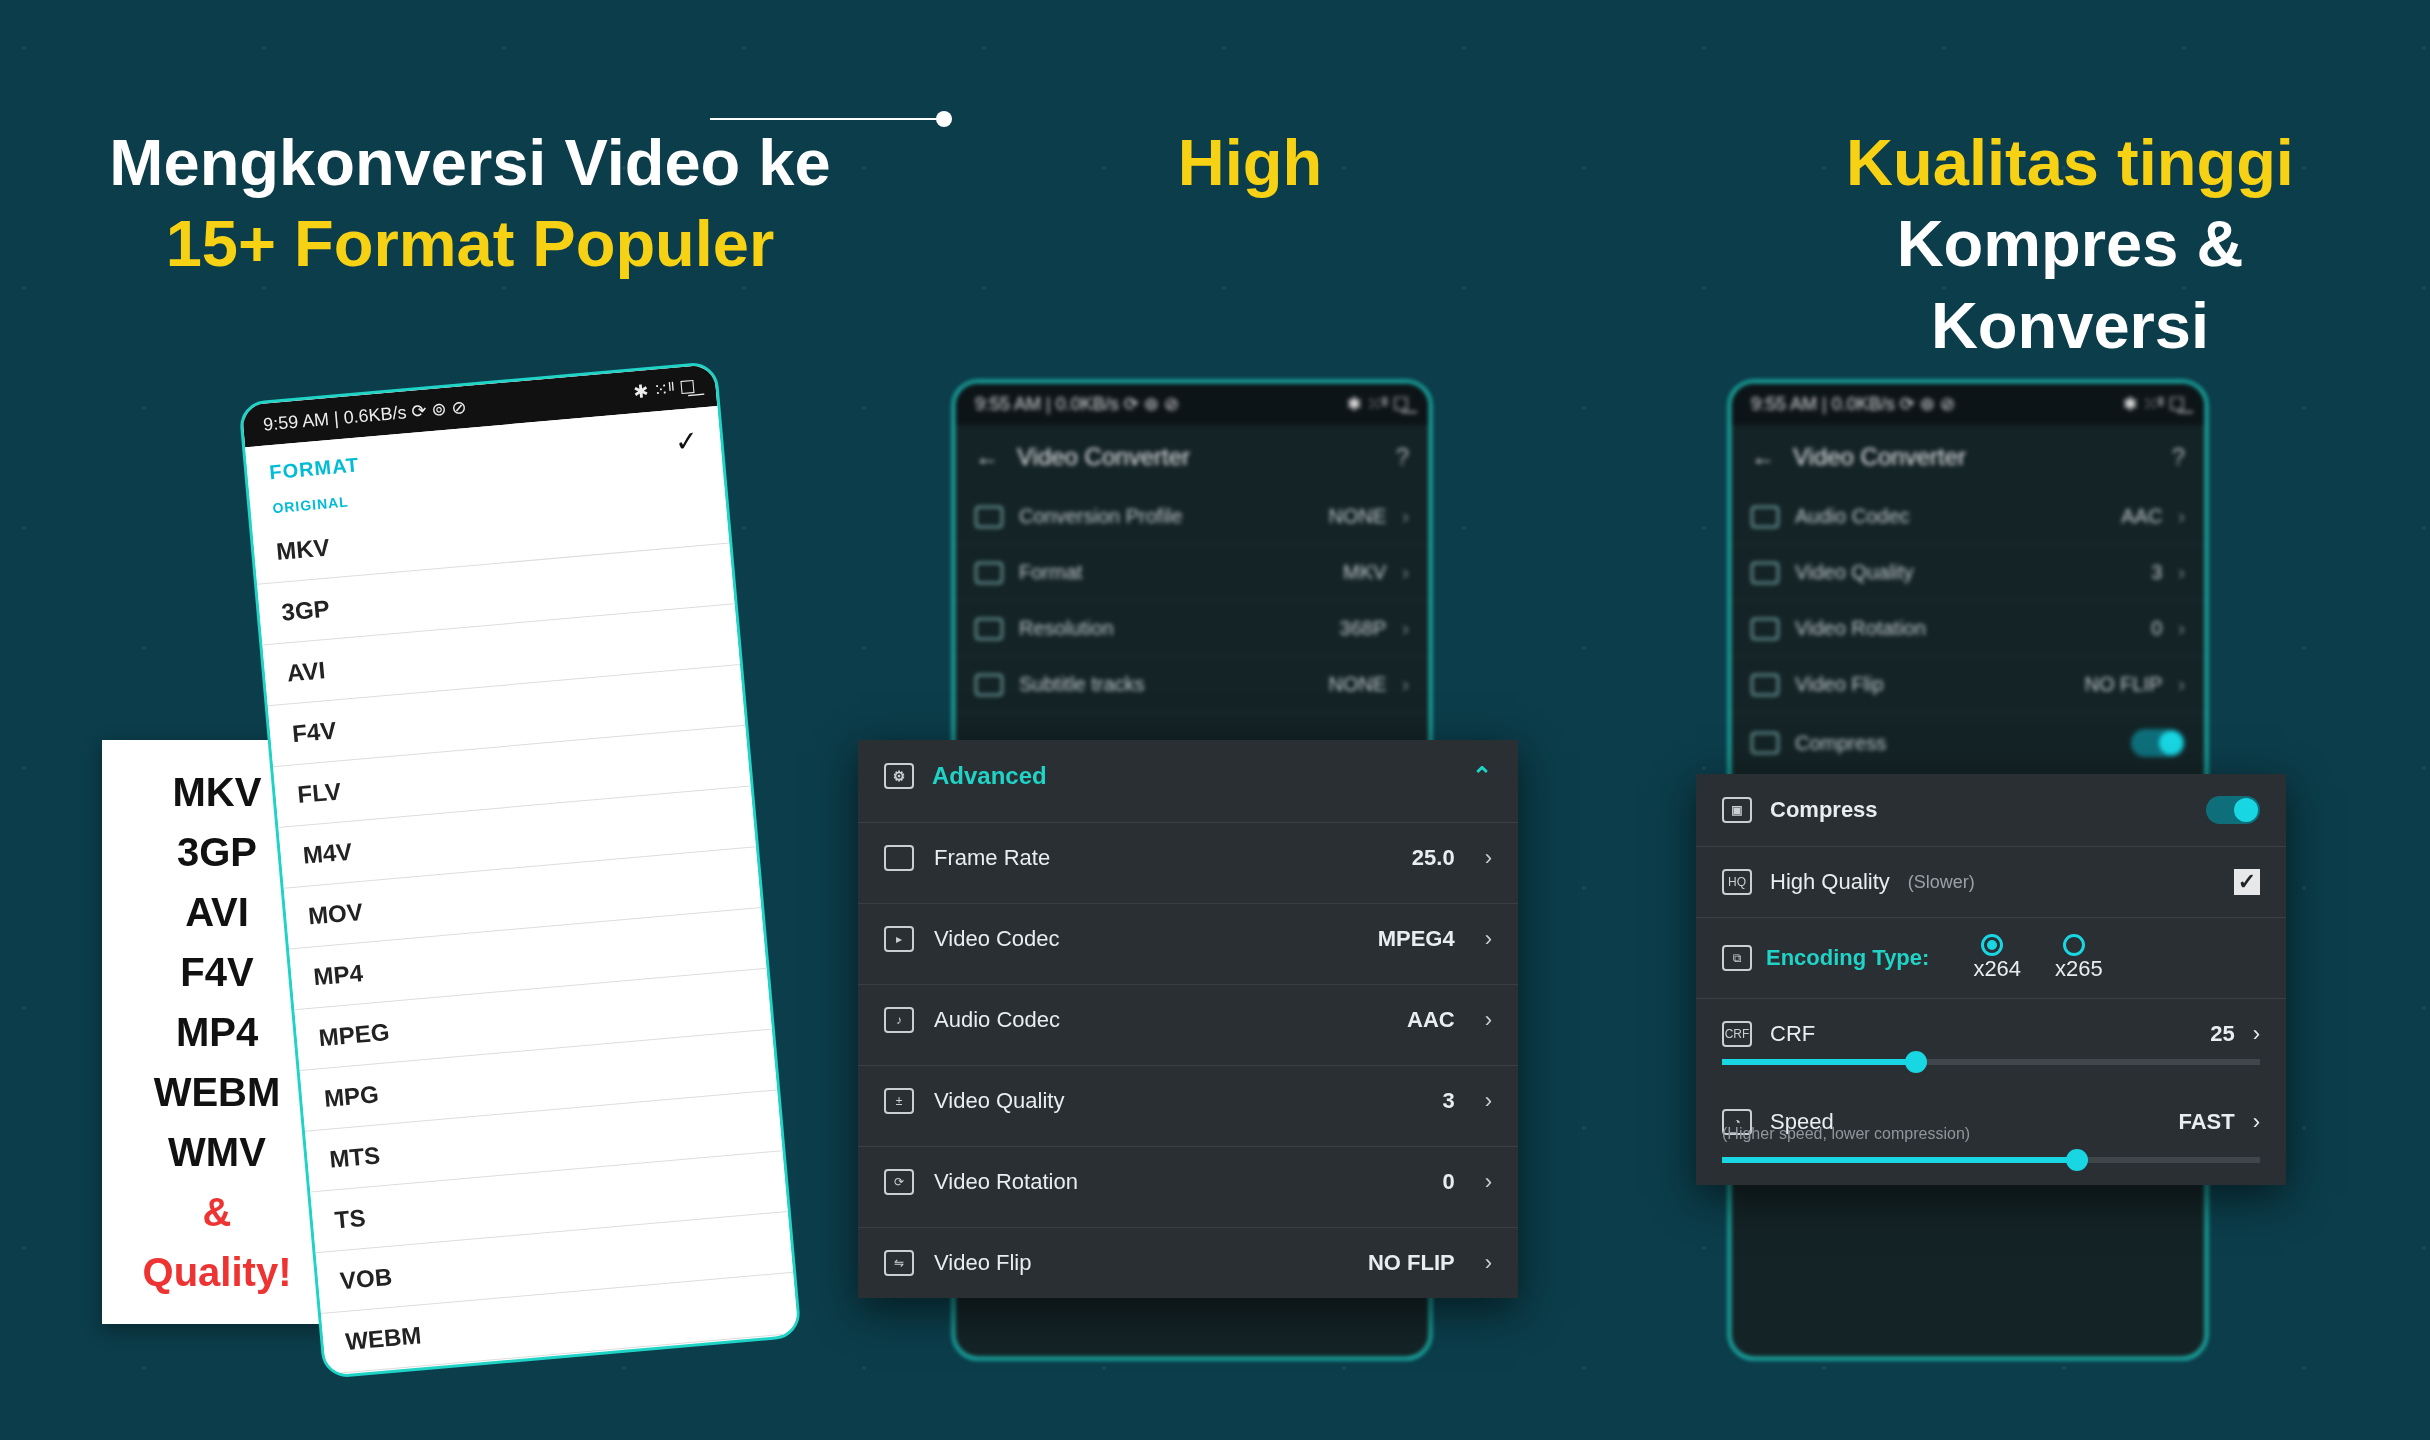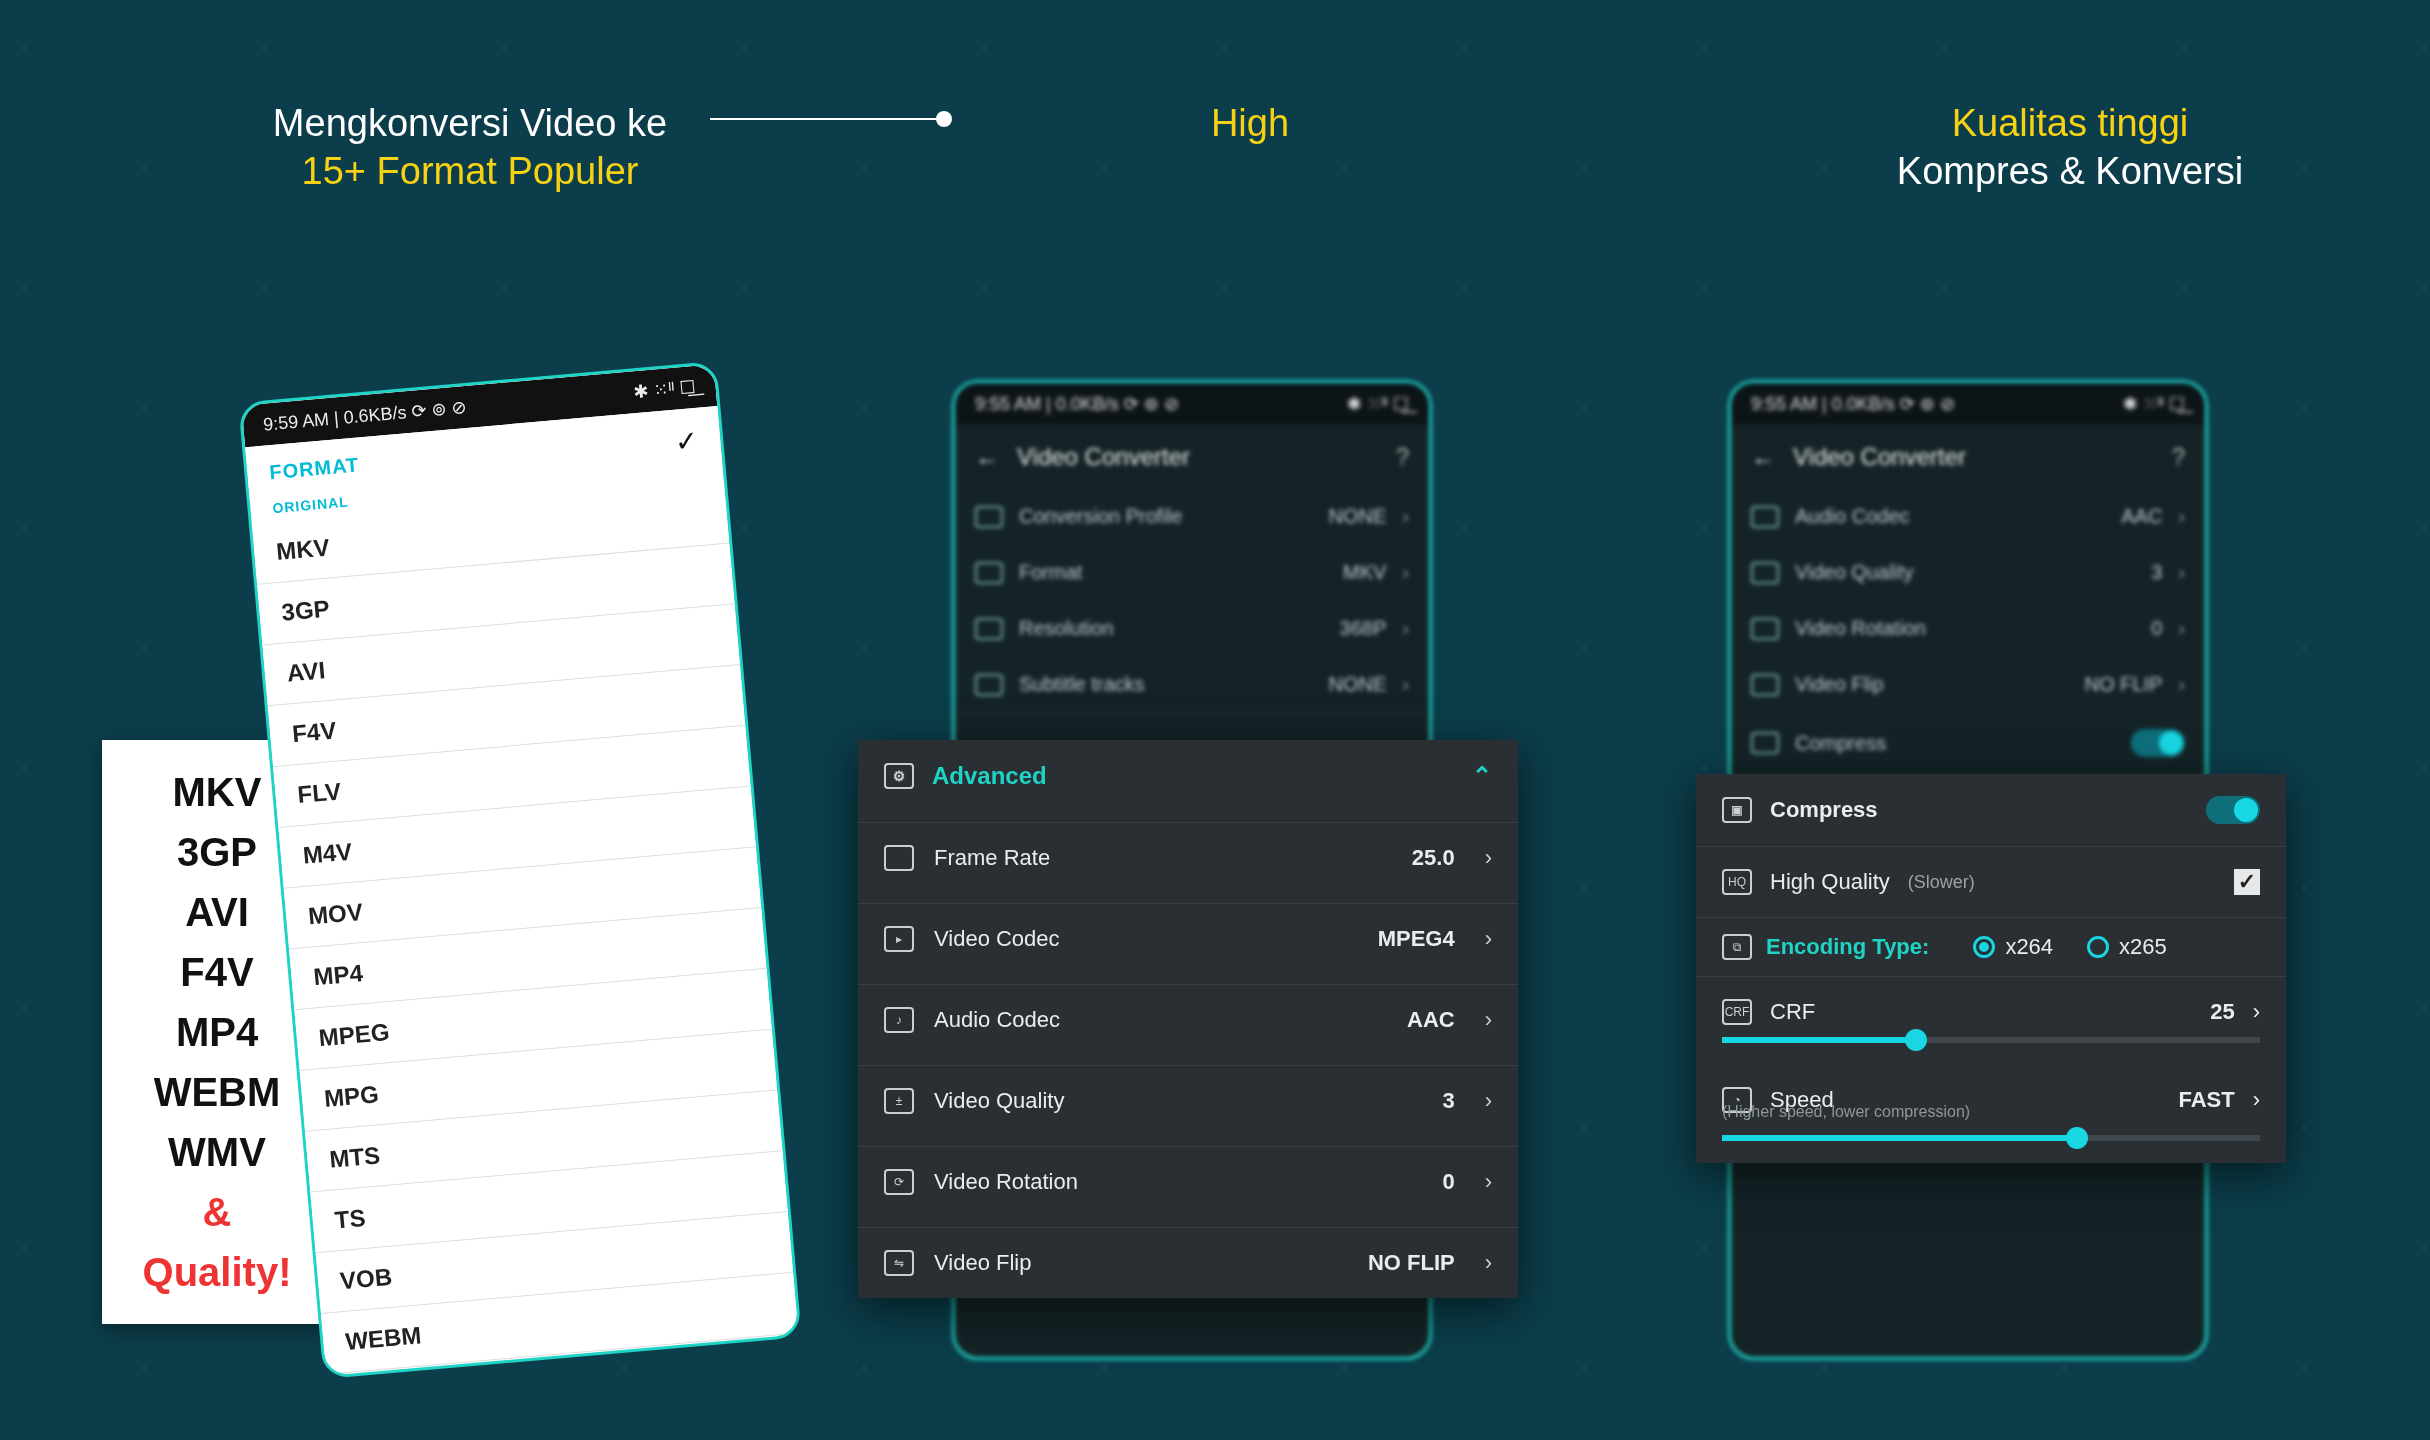--- a/index.html
+++ b/index.html
@@ -16,24 +16,25 @@
   inset: 0;
   opacity: 0.06;
   background-image:
     radial-gradient(circle at 10% 20%, #fff 2px, transparent 2px),
     radial-gradient(circle at 60% 70%, #fff 2px, transparent 2px);
   background-size: 240px 240px;
 }
 .heading {
   position: absolute;
   color: #fff;
-  font-size: 38px;
-  font-weight: 400;
+  font-size: 65px;
+  font-weight: 700;
   text-align: center;
   line-height: 1.25;
+  margin-top: 22px;
 }
 .heading.h1 { left: 100px; top: 100px; width: 740px; }
 .heading.h2 { left: 870px; top: 100px; width: 760px; }
 .heading.h3 { left: 1750px; top: 100px; width: 640px; }
 .yellow { color: #f6d114; }
 .connector {
   position: absolute;
   left: 710px;
   top: 118px;
   width: 230px;
@@ -249,21 +250,21 @@
 
 .enc-row {
   display: flex;
   align-items: center;
   gap: 14px;
   padding: 16px 26px;
   border-top: 1px solid rgba(255,255,255,.08);
   font-size: 22px;
 }
 .enc-row .lab { color: #1fd3c6; font-weight: 700; margin-right: 10px; }
-.enc-row .opt { display: flex; align-items: center; margin-left: 20px; }
+.enc-row .opt { display: flex; align-items: center; margin-left: 20px; flex-direction: column; }
 
 .hq-row {
   display: flex;
   align-items: center;
   gap: 18px;
   padding: 22px 26px;
   border-top: 1px solid rgba(255,255,255,.08);
   font-size: 22px;
 }
 .hq-row .slower { color: #9aa2a7; font-size: 18px; }

